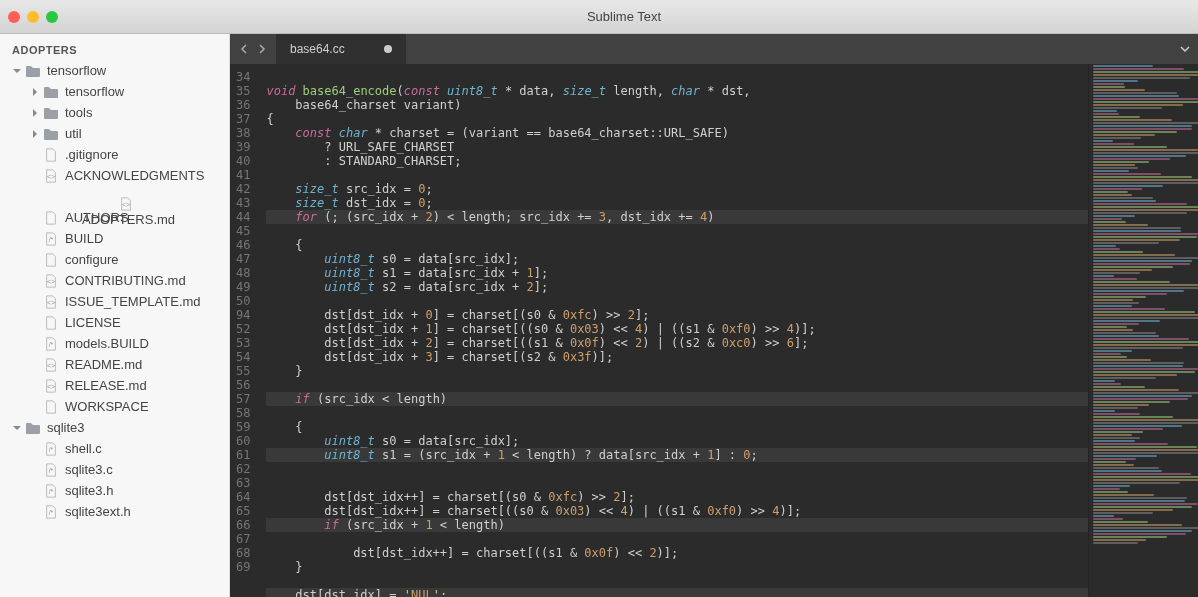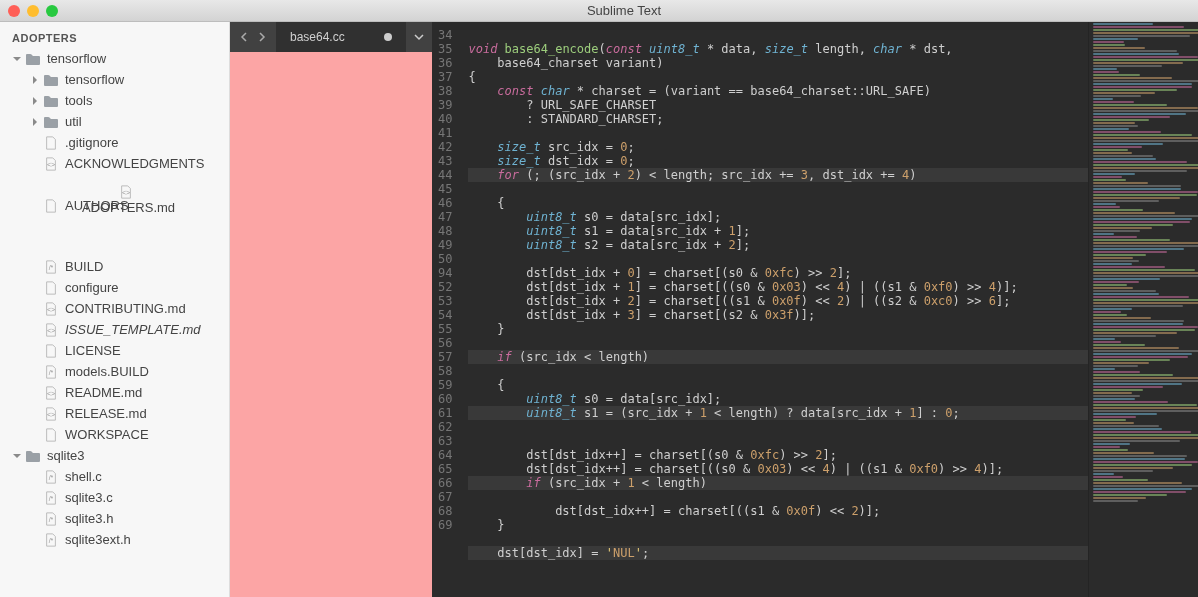--- a/index.html
+++ b/index.html
@@ -12,21 +12,21 @@
 }
 .window {
   width: 1198px;
   height: 597px;
   background: #fff;
   display: flex;
   flex-direction: column;
   position: relative;
 }
 .titlebar {
-  height: 22px;
+  height: 34px;
   background: linear-gradient(#e8e8e8,#d3d3d3);
   display: flex;
   align-items: center;
   padding: 0 8px;
   border-bottom: 1px solid #bdbdbd;
   justify-content: flex-end;
 }
 .traffic { display: flex; gap: 7px; }
 .traffic span {
   width: 12px; height: 12px; border-radius: 50%;
@@ -78,21 +78,22 @@
 .disclosure svg { width: 10px; height: 10px; display: block; }
 .folder-icon, .file-icon {
   width: 16px; height: 16px; margin-right: 6px; flex-shrink: 0;
   display: inline-flex; align-items: center; justify-content: center;
 }
 .folder-icon svg, .file-icon svg { width: 16px; height: 14px; }
 .label { flex: 1; }
 .editor-area {
   flex: 1;
   display: flex;
-  background: #fca5a5;
+  flex-direction: column;
+  background: #4d7c0f;
   min-width: 0;
 }
 .tab-row {
   height: 30px;
   background: #414141;
   display: flex;
   align-items: stretch;
 }
 .nav-arrows {
   display: flex;
@@ -282,21 +283,21 @@
           </div>
           <div class="tree-row" style="padding-left: 30px;">
             <span class="disclosure"></span>
             <span class="file-icon">
               <svg viewBox="0 0 16 16">
                 <path d="M3 1 L10 1 L13 4 L13 15 L3 15 Z" fill="none" stroke="#b5b5b5" stroke-width="1"></path>
               </svg>
             </span>
             <span class="label">AUTHORS</span>
           </div>
-          <div class="tree-row" style="padding-left: 30px; margin-top: 40px;">
+          <div class="tree-row" style="padding-left: 30px;">
             <span class="disclosure"></span>
             <span class="file-icon">
               <svg viewBox="0 0 16 16">
                 <path d="M3 1 L10 1 L13 4 L13 15 L3 15 Z" fill="none" stroke="#b5b5b5" stroke-width="1"></path>
                 <text x="8" y="11" text-anchor="middle" font-size="8" fill="#999">/*</text>
               </svg>
             </span>
             <span class="label">BUILD</span>
           </div>
           <div class="tree-row" style="padding-left: 30px;">
@@ -311,21 +312,21 @@
           <div class="tree-row" style="padding-left: 30px;">
             <span class="disclosure"></span>
             <span class="file-icon">
               <svg viewBox="0 0 16 16">
                 <path d="M3 1 L10 1 L13 4 L13 15 L3 15 Z" fill="none" stroke="#b5b5b5" stroke-width="1"></path>
                 <text x="8" y="11" text-anchor="middle" font-size="8" fill="#999">&lt;&gt;</text>
               </svg>
             </span>
             <span class="label">CONTRIBUTING.md</span>
           </div>
-          <div class="tree-row" style="padding-left: 30px; font-style: italic;">
+          <div class="tree-row" style="padding-left: 30px;">
             <span class="disclosure"></span>
             <span class="file-icon">
               <svg viewBox="0 0 16 16">
                 <path d="M3 1 L10 1 L13 4 L13 15 L3 15 Z" fill="none" stroke="#b5b5b5" stroke-width="1"></path>
                 <text x="8" y="11" text-anchor="middle" font-size="8" fill="#999">&lt;&gt;</text>
               </svg>
             </span>
             <span class="label">ISSUE_TEMPLATE.md</span>
           </div>
           <div class="tree-row" style="padding-left: 30px;">

